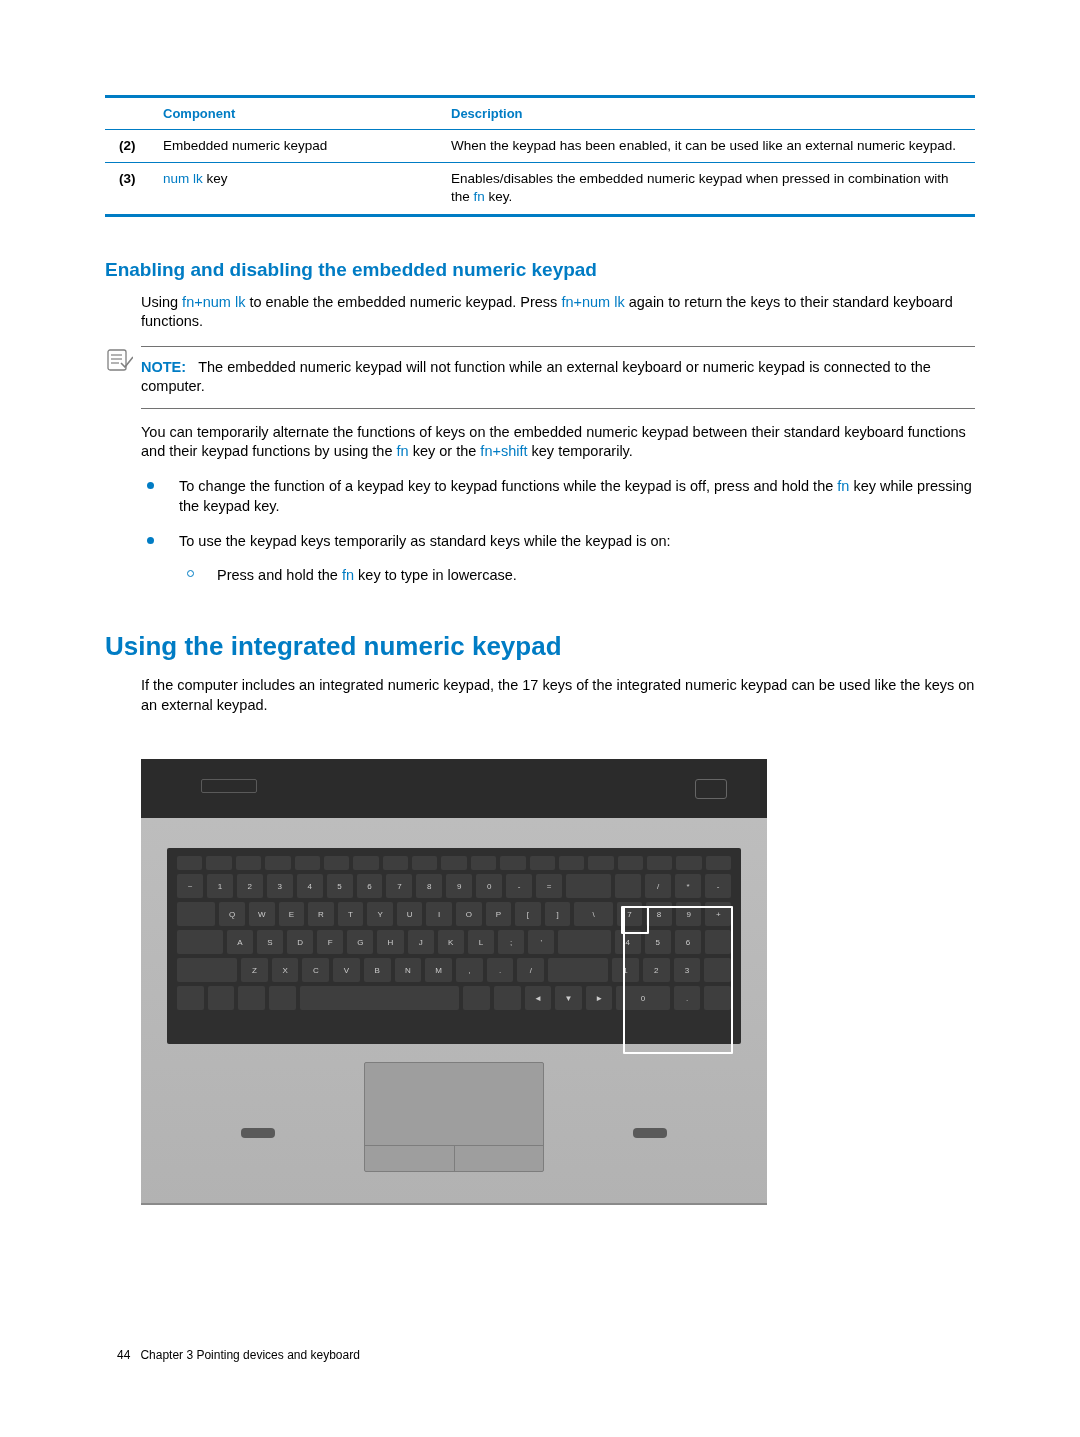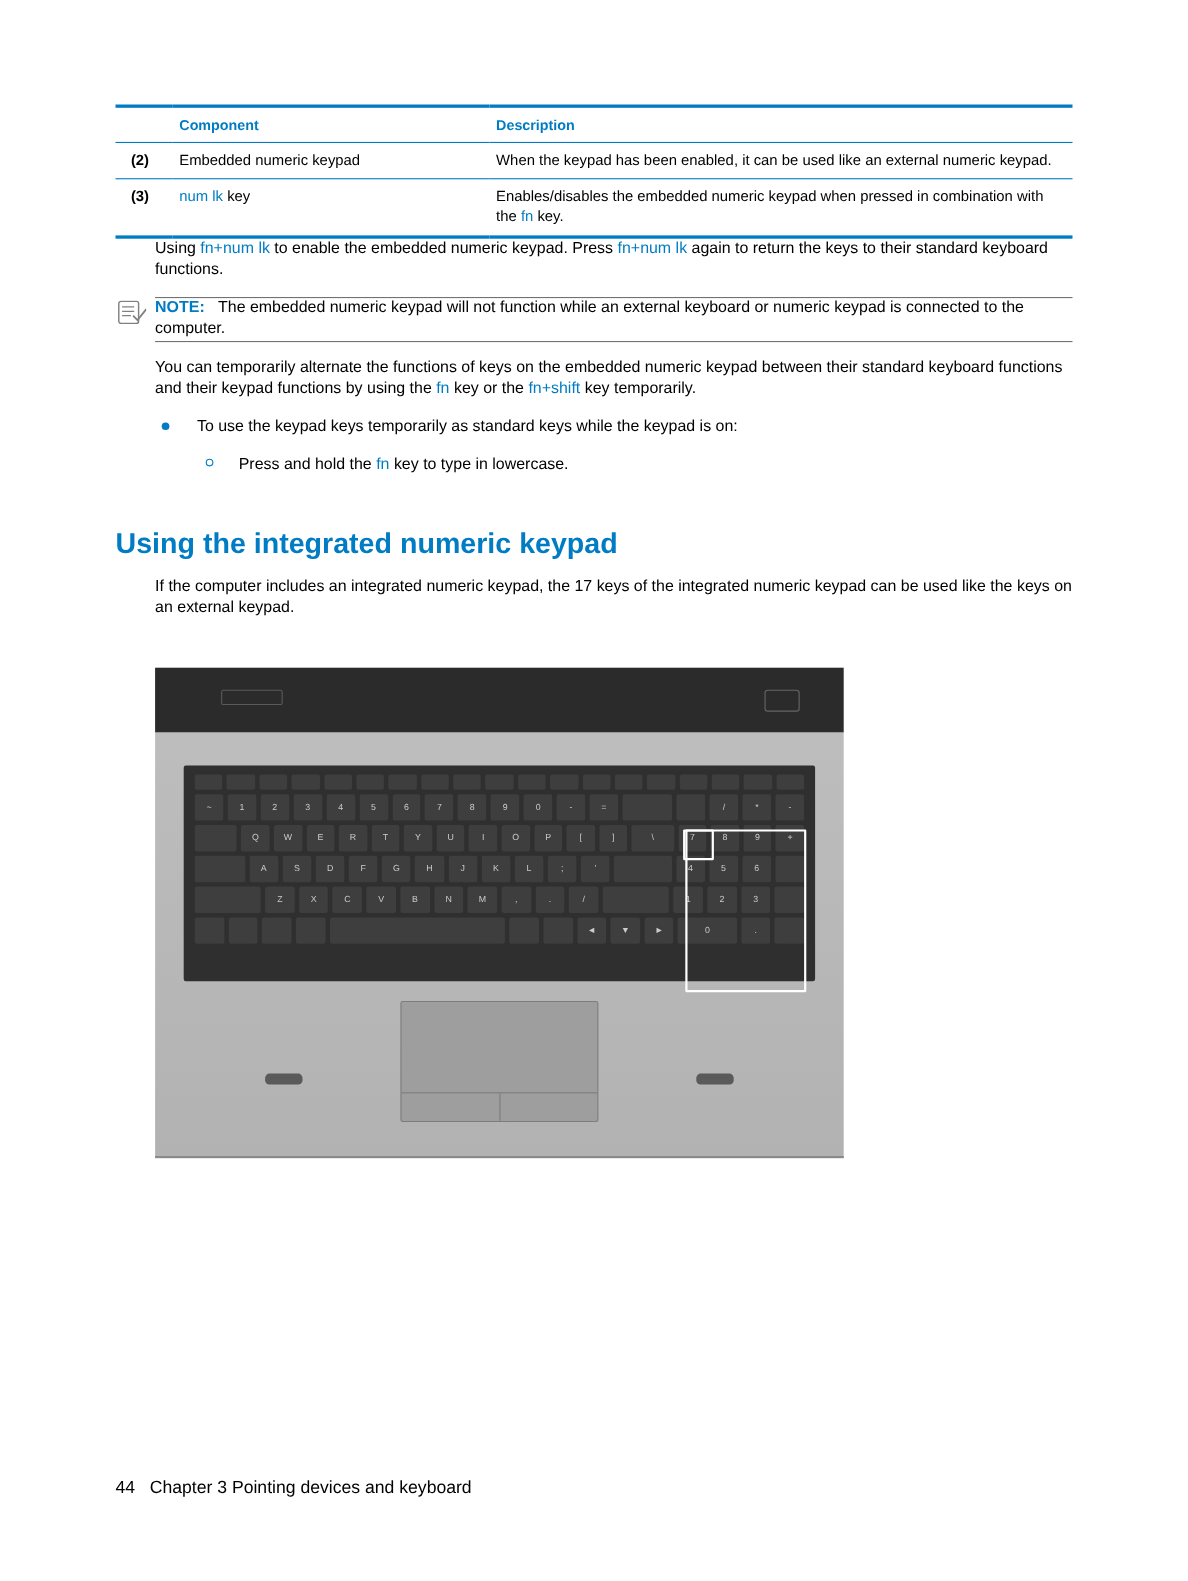--- a/index.html
+++ b/index.html
@@ -67,21 +67,21 @@
     font-weight: bold;
     margin: 46px 0 14px 0;
   }
   
   .ind1 { margin-left: 36px; }
   p { margin: 0 0 14px 0; line-height: 1.35; }
   .note-block {
     margin: 8px 0 14px 36px;
     border-top: 1px solid var(--note-rule);
     border-bottom: 1px solid var(--note-rule);
-    padding: 0 0;
+    padding: 11px 0;
     line-height: 1.35;
     position: relative;
   }
   .note-icon {
     position: absolute;
     left: -34px;
     top: 2px;
     width: 26px;
   }
   .note-label { color: var(--blue); font-weight: bold; }
@@ -156,23 +156,23 @@
   }
   .nlk-hi{
     position:absolute; top:88px; right:118px; width:28px; height:28px;
     border:2px solid #fff; border-radius:1px; pointer-events:none;
   }
   .lead1{position:absolute;left:0;top:29px;width:2px;background:#000;}
   .lead2{position:absolute;left:0;top:29px;width:2px;background:#000;}
   
   .footer {
     position: absolute;
-    left: 105px;
+    left: 117px;
     bottom: 75px;
-    font-size: 16px;
+    font-size: 12px;
   }
 </style>
 </head>
 <body>
 
 <div class="page">
 
   <table class="comp">
     <thead>
       <tr>
@@ -188,20 +188,21 @@
         <td><span>When the keypad has been enabled, it can be used like an external numeric keypad.</span><span class="kw"></span><span></span></td>
       </tr>
       <tr>
         <td class="num">(3)</td>
         <td class="comp"><span></span><span class="kw">num lk</span><span> key</span></td>
         <td><span>Enables/disables the embedded numeric keypad when pressed in combination with the </span><span class="kw">fn</span><span> key.</span></td>
       </tr>
     </tbody>
   </table>
 
+  <h2 class="sub">Enabling and disabling the embedded numeric keypad</h2>
   <p class="ind1">
     <span>Using </span><span class="kw">fn+num lk</span><span> to enable the embedded numeric keypad. Press </span><span class="kw">fn+num lk</span><span> again to return the keys to their standard keyboard functions.</span>
   </p>
 
   <div class="note-block">
     <span class="note-icon">
       <svg viewBox="0 0 26 22" width="26" height="22">
         <rect x="1" y="1" width="18" height="20" rx="2" fill="none" stroke="#808080" stroke-width="1.3"></rect>
         <line x1="4" y1="6" x2="15" y2="6" stroke="#808080" stroke-width="1.2"></line>
         <line x1="4" y1="10" x2="15" y2="10" stroke="#808080" stroke-width="1.2"></line>
@@ -210,20 +211,23 @@
       </svg>
     </span>
     <span class="note-label">NOTE:</span>&nbsp;&nbsp;&nbsp;<span>The embedded numeric keypad will not function while an external keyboard or numeric keypad is connected to the computer.</span>
   </div>
 
   <p class="ind1">
     <span>You can temporarily alternate the functions of keys on the embedded numeric keypad between their standard keyboard functions and their keypad functions by using the </span><span class="kw">fn</span><span> key or the </span><span class="kw">fn+shift</span><span> key temporarily.</span>
   </p>
 
   <ul class="dots">
+    <li>
+      <span>To change the function of a keypad key to keypad functions while the keypad is off, press and hold the </span><span class="kw">fn</span><span> key while pressing the keypad key.</span>
+    </li>
     <li>
       <span>To use the keypad keys temporarily as standard keys while the keypad is on:</span>
       <ul class="circ">
         <li><span>Press and hold the </span><span class="kw">fn</span><span> key to type in lowercase.</span></li>
       </ul>
     </li>
   </ul>
 
   <h1 class="sec">Using the integrated numeric keypad</h1>
   <p class="ind1">If the computer includes an integrated numeric keypad, the 17 keys of the integrated numeric keypad can be used like the keys on an external keypad.</p>

